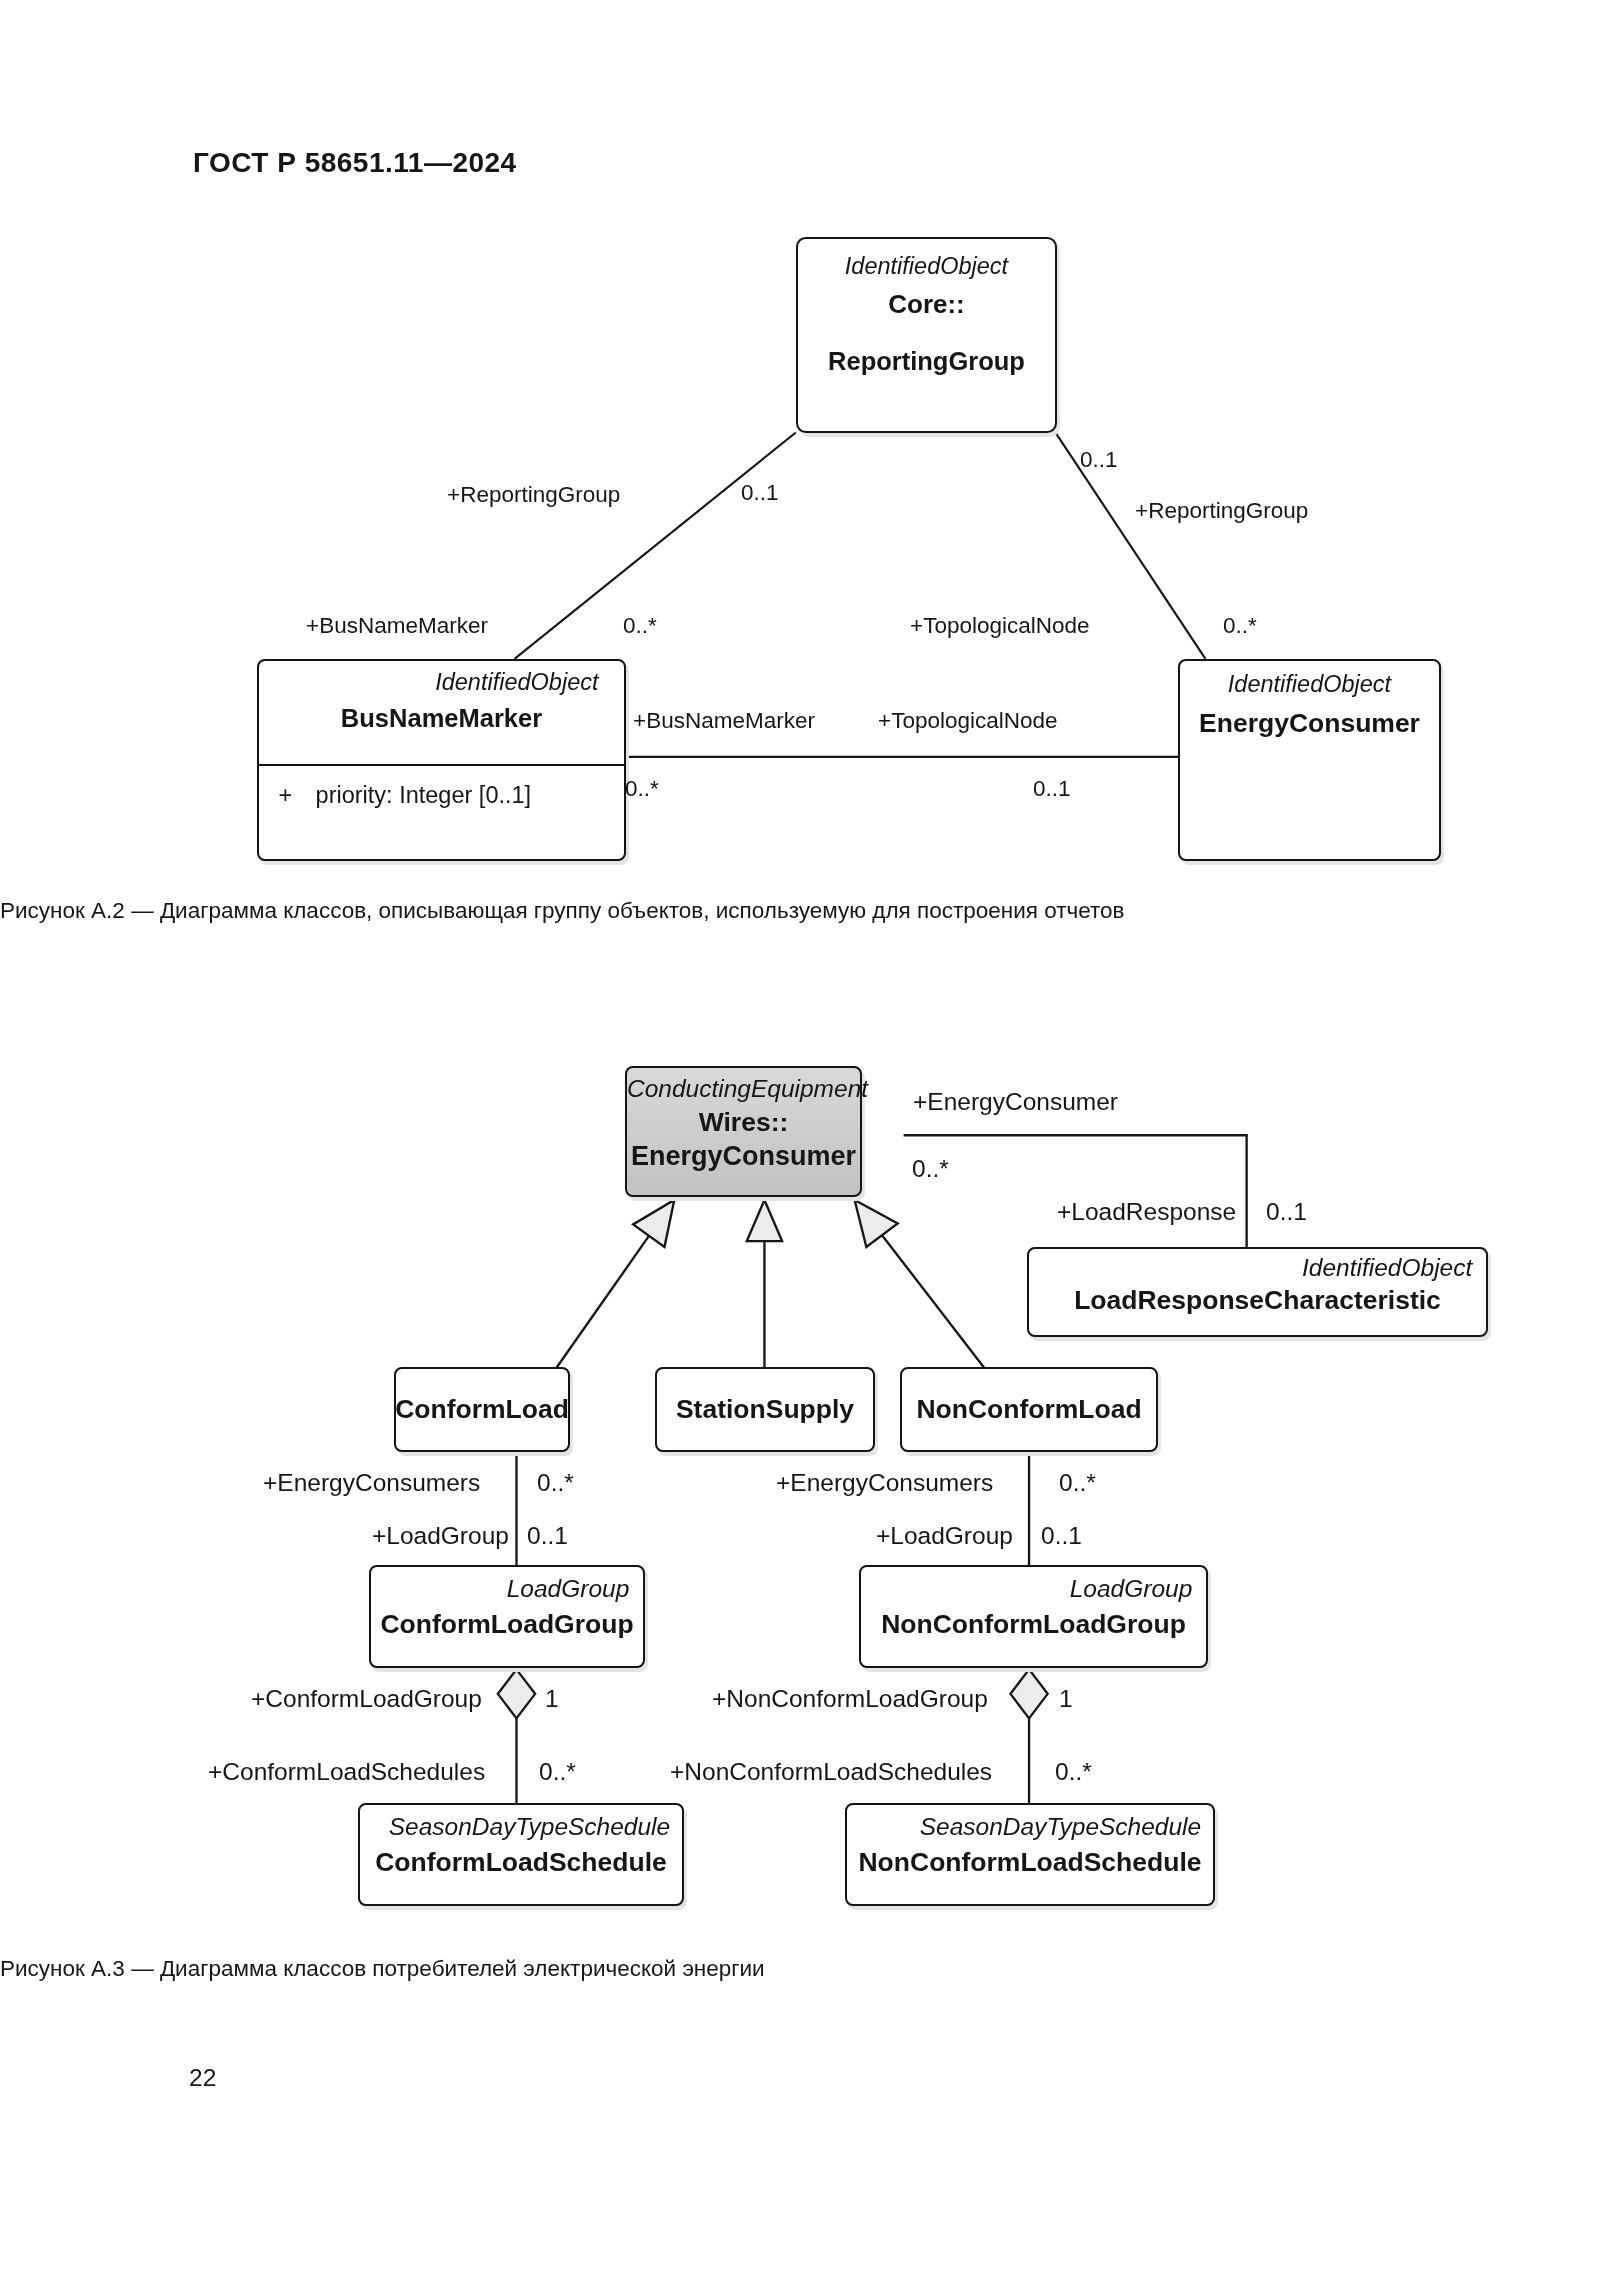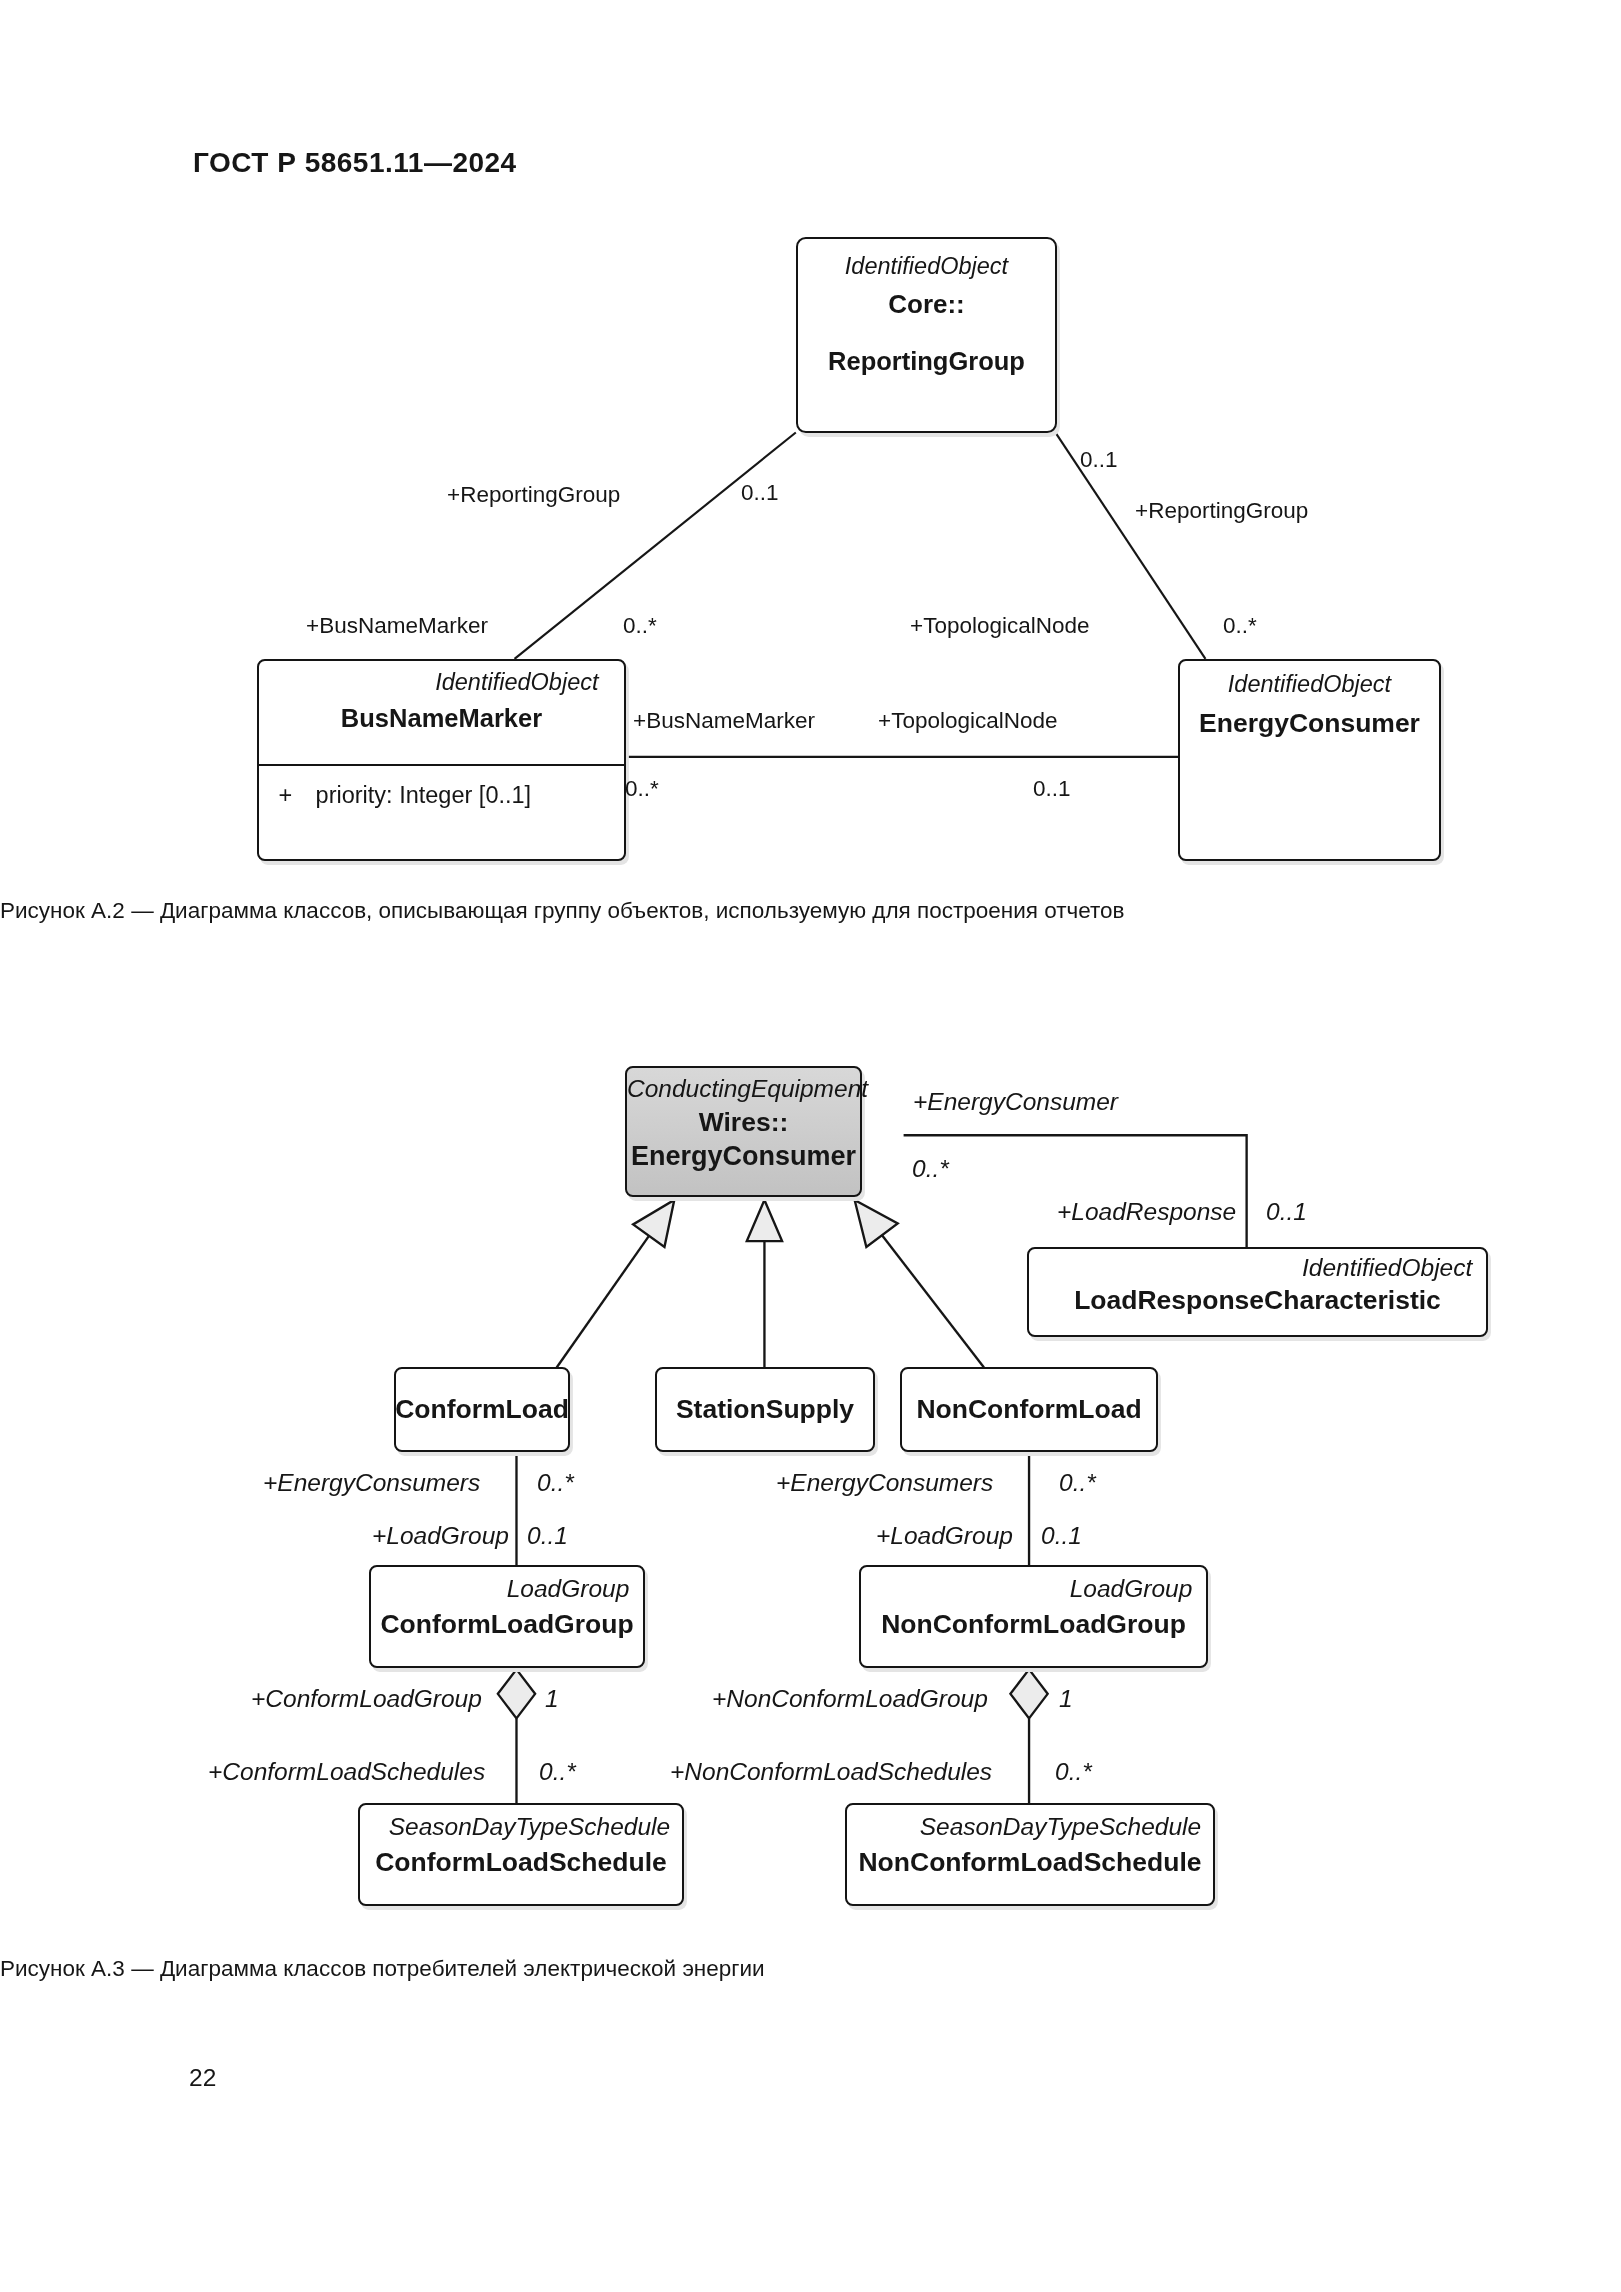--- a/index.html
+++ b/index.html
@@ -32,21 +32,21 @@
   .ubox.gray { background: linear-gradient(180deg, #d8d8d8, #c2c2c2); }
   .stereo { font-style: italic; font-size: 23.5px; text-align: center; padding-top: 7.8px; line-height: 1.15; }
   .stereo.right { text-align: right; }
   .cname { font-weight: bold; text-align: center; line-height: 1.15; }
   .comp1 { border-bottom: 2.9px solid #141414; }
   .attr { padding: 15.7px 0 0 19.6px; font-size: 23.5px; white-space: nowrap; }
   .attr .vis { display: inline-block; width: 37px; }
   .vcenter { display: flex; align-items: center; justify-content: center; height: 100%; }
 
   .lbl { position: absolute; white-space: nowrap; font-size: 22.5px; }
-  .lbl3 { font-size: 24.5px; font-style: italic; }
+  .lbl3 { font-size: 24.5px; }
 </style>
 </head>
 <body>
 
 <div class="page">
 
   <div class="hdr">ГОСТ Р 58651.11—2024</div>
 
   <svg class="overlay" width="1621" height="2293" viewBox="0 0 1654 2339">
     <g stroke="#161616" stroke-width="2.2" fill="none">

